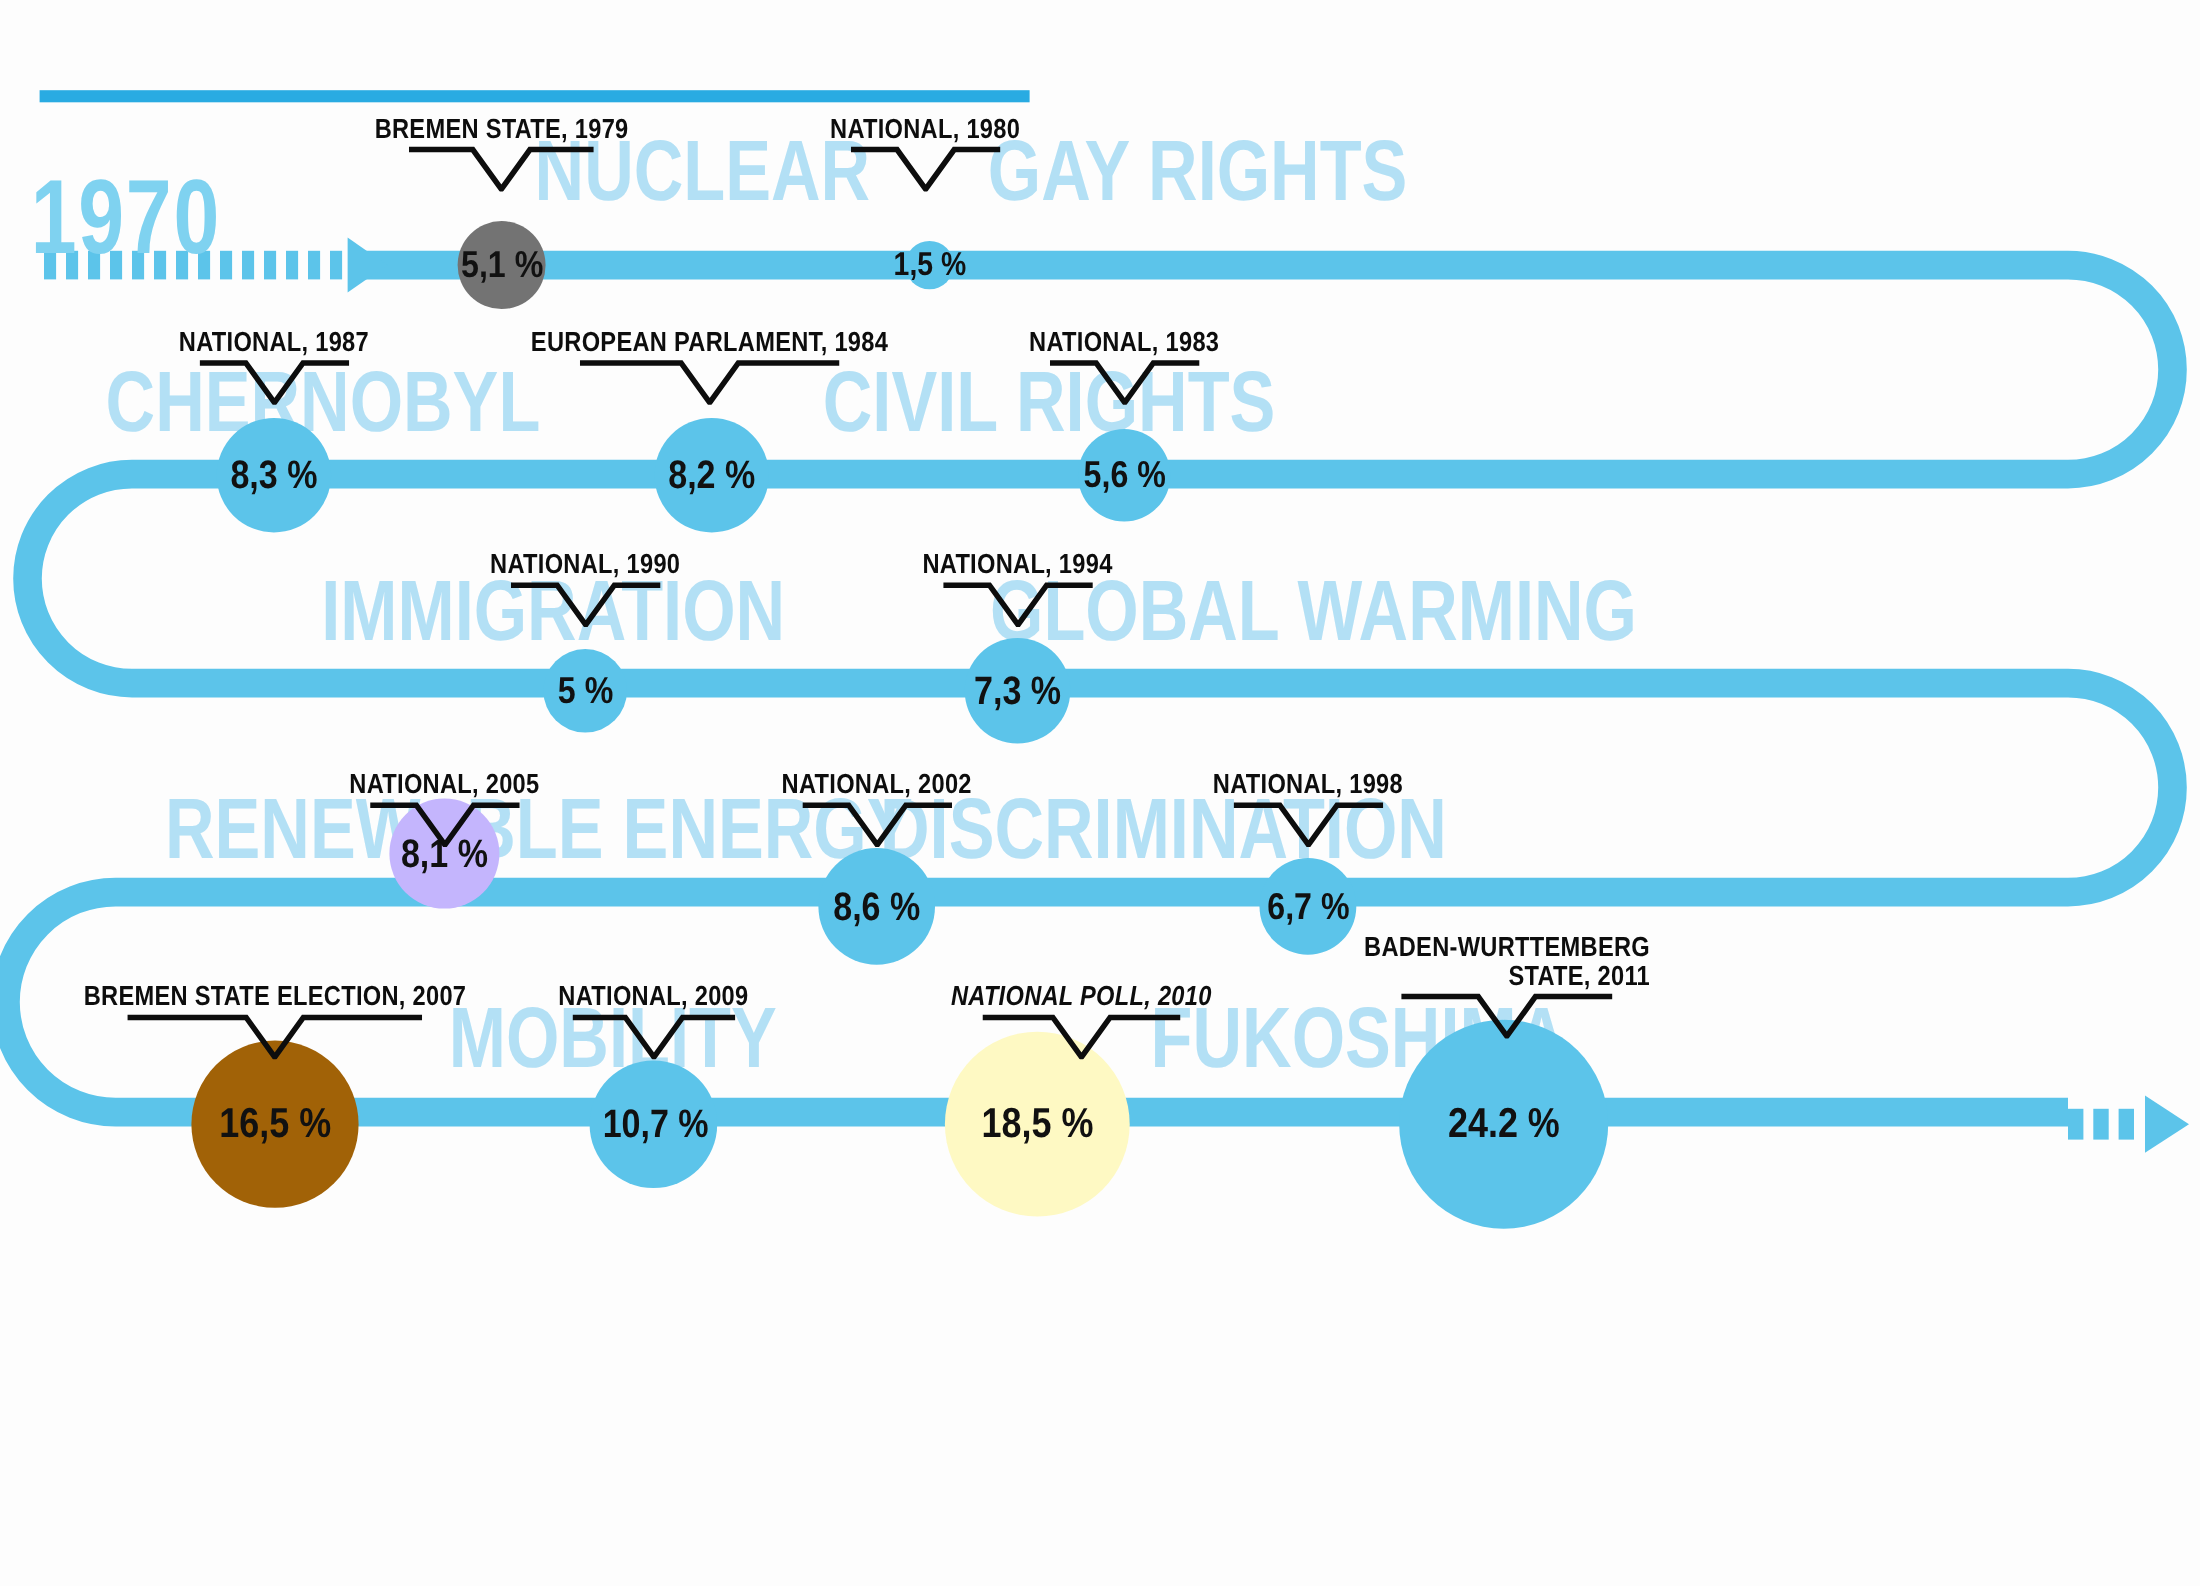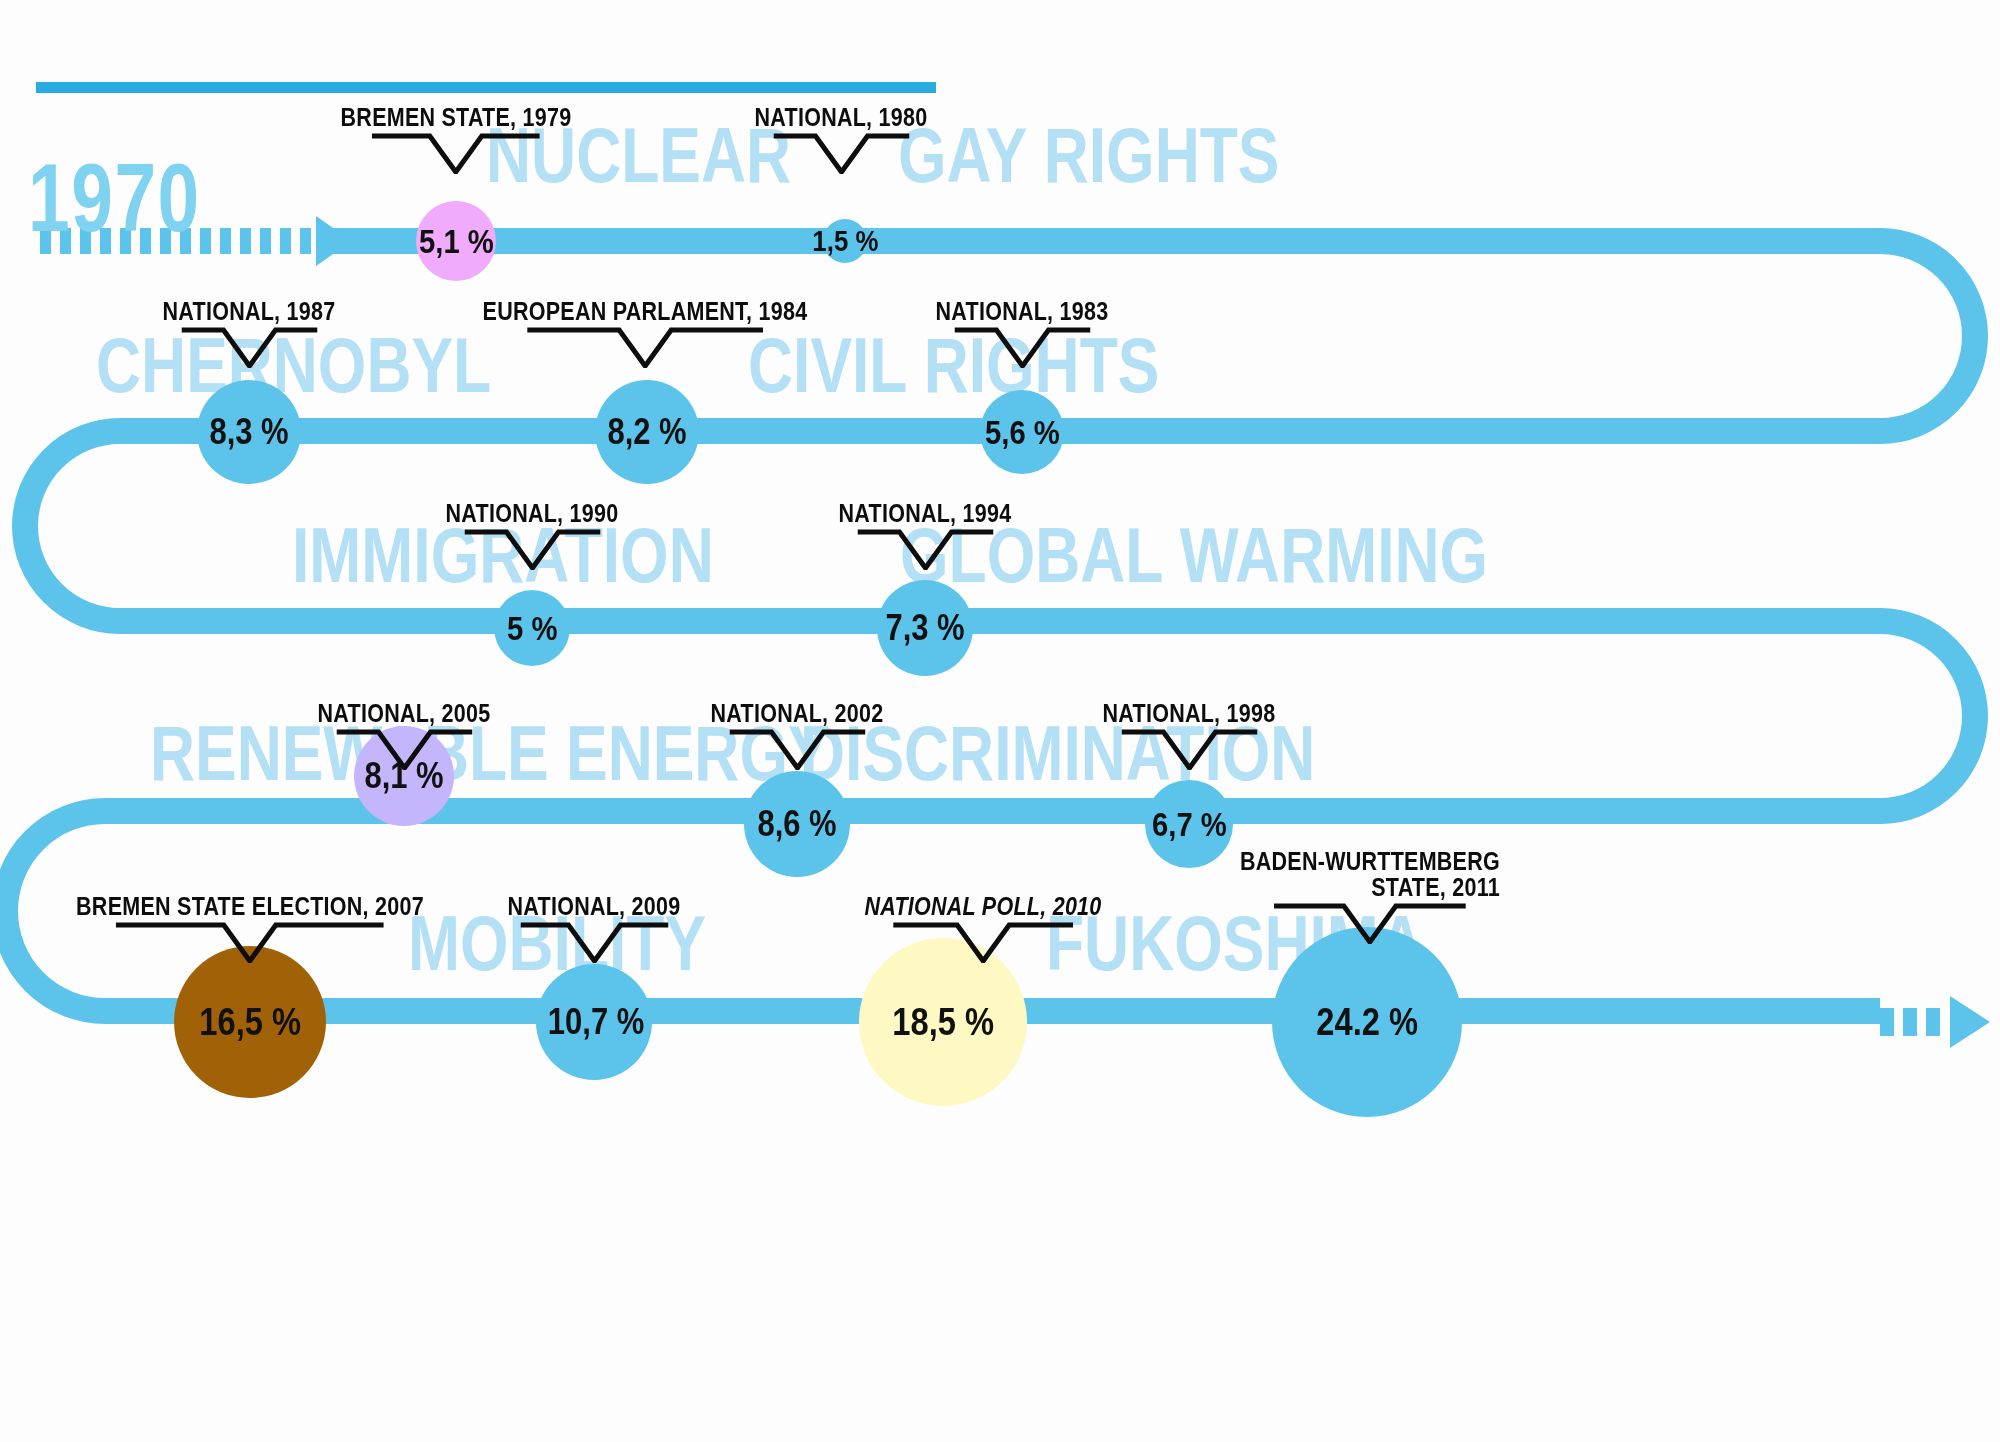--- a/index.html
+++ b/index.html
@@ -110,21 +110,21 @@
 
     <g fill="#5cc4ea">
       <rect x="1880" y="1008" width="14" height="28"></rect>
       <rect x="1903" y="1008" width="14" height="28"></rect>
       <rect x="1926" y="1008" width="14" height="28"></rect>
       <polygon points="1950,996 1950,1048 1990,1022"></polygon>
     </g>
   </svg>
 
   <div id="points-layer">
-      <div class="bubble" style="left: 456px; top: 241px; width: 80px; height: 80px; background: #f0abfc;">
+      <div class="bubble" style="left: 456px; top: 241px; width: 80px; height: 80px; background: #737373;">
         <span style="font-size: 34px;">5,1 %</span>
       </div>
       <div class="callout" style="left: 456px; top: 104px;">
         <div class="ctext">
           <div>BREMEN STATE, 1979</div>
         </div>
         <svg width="168" height="44" viewBox="0 0 168 44">
           <path d="M 0 6 H 58 L 84 42 L 110 6 H 168" fill="none" stroke="#0d0d0d" stroke-width="5"></path>
         </svg>
       </div>

